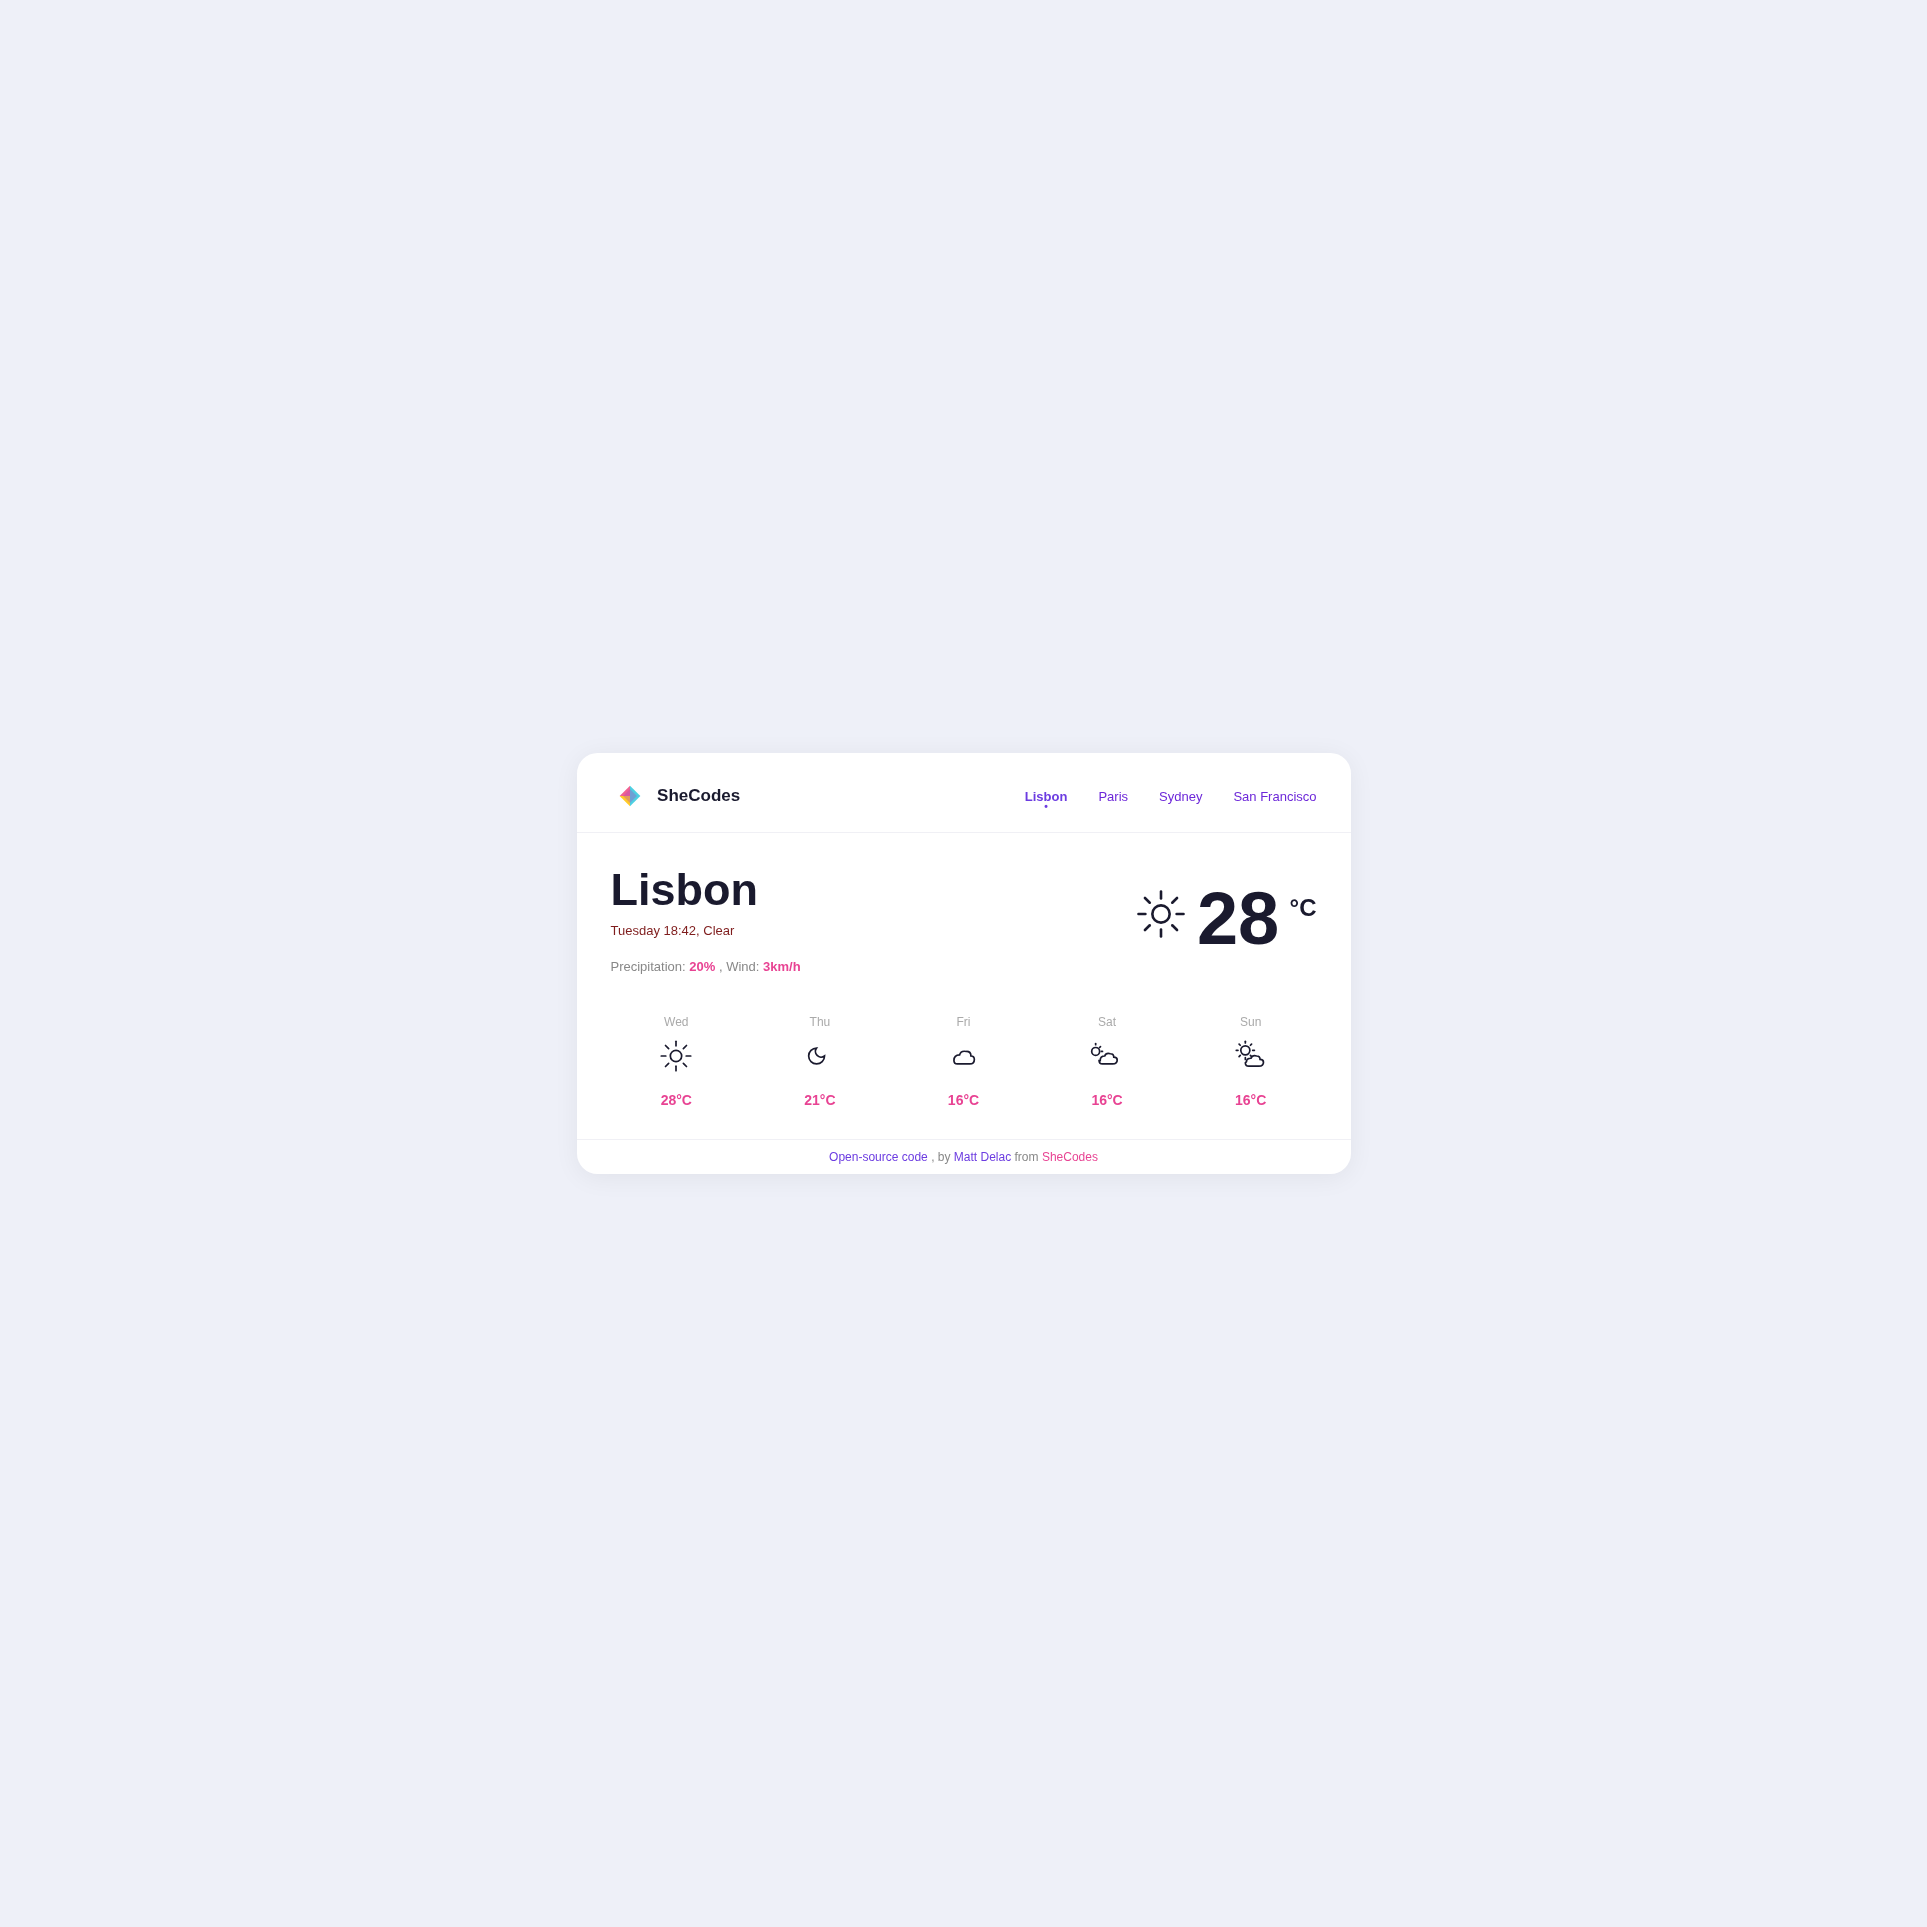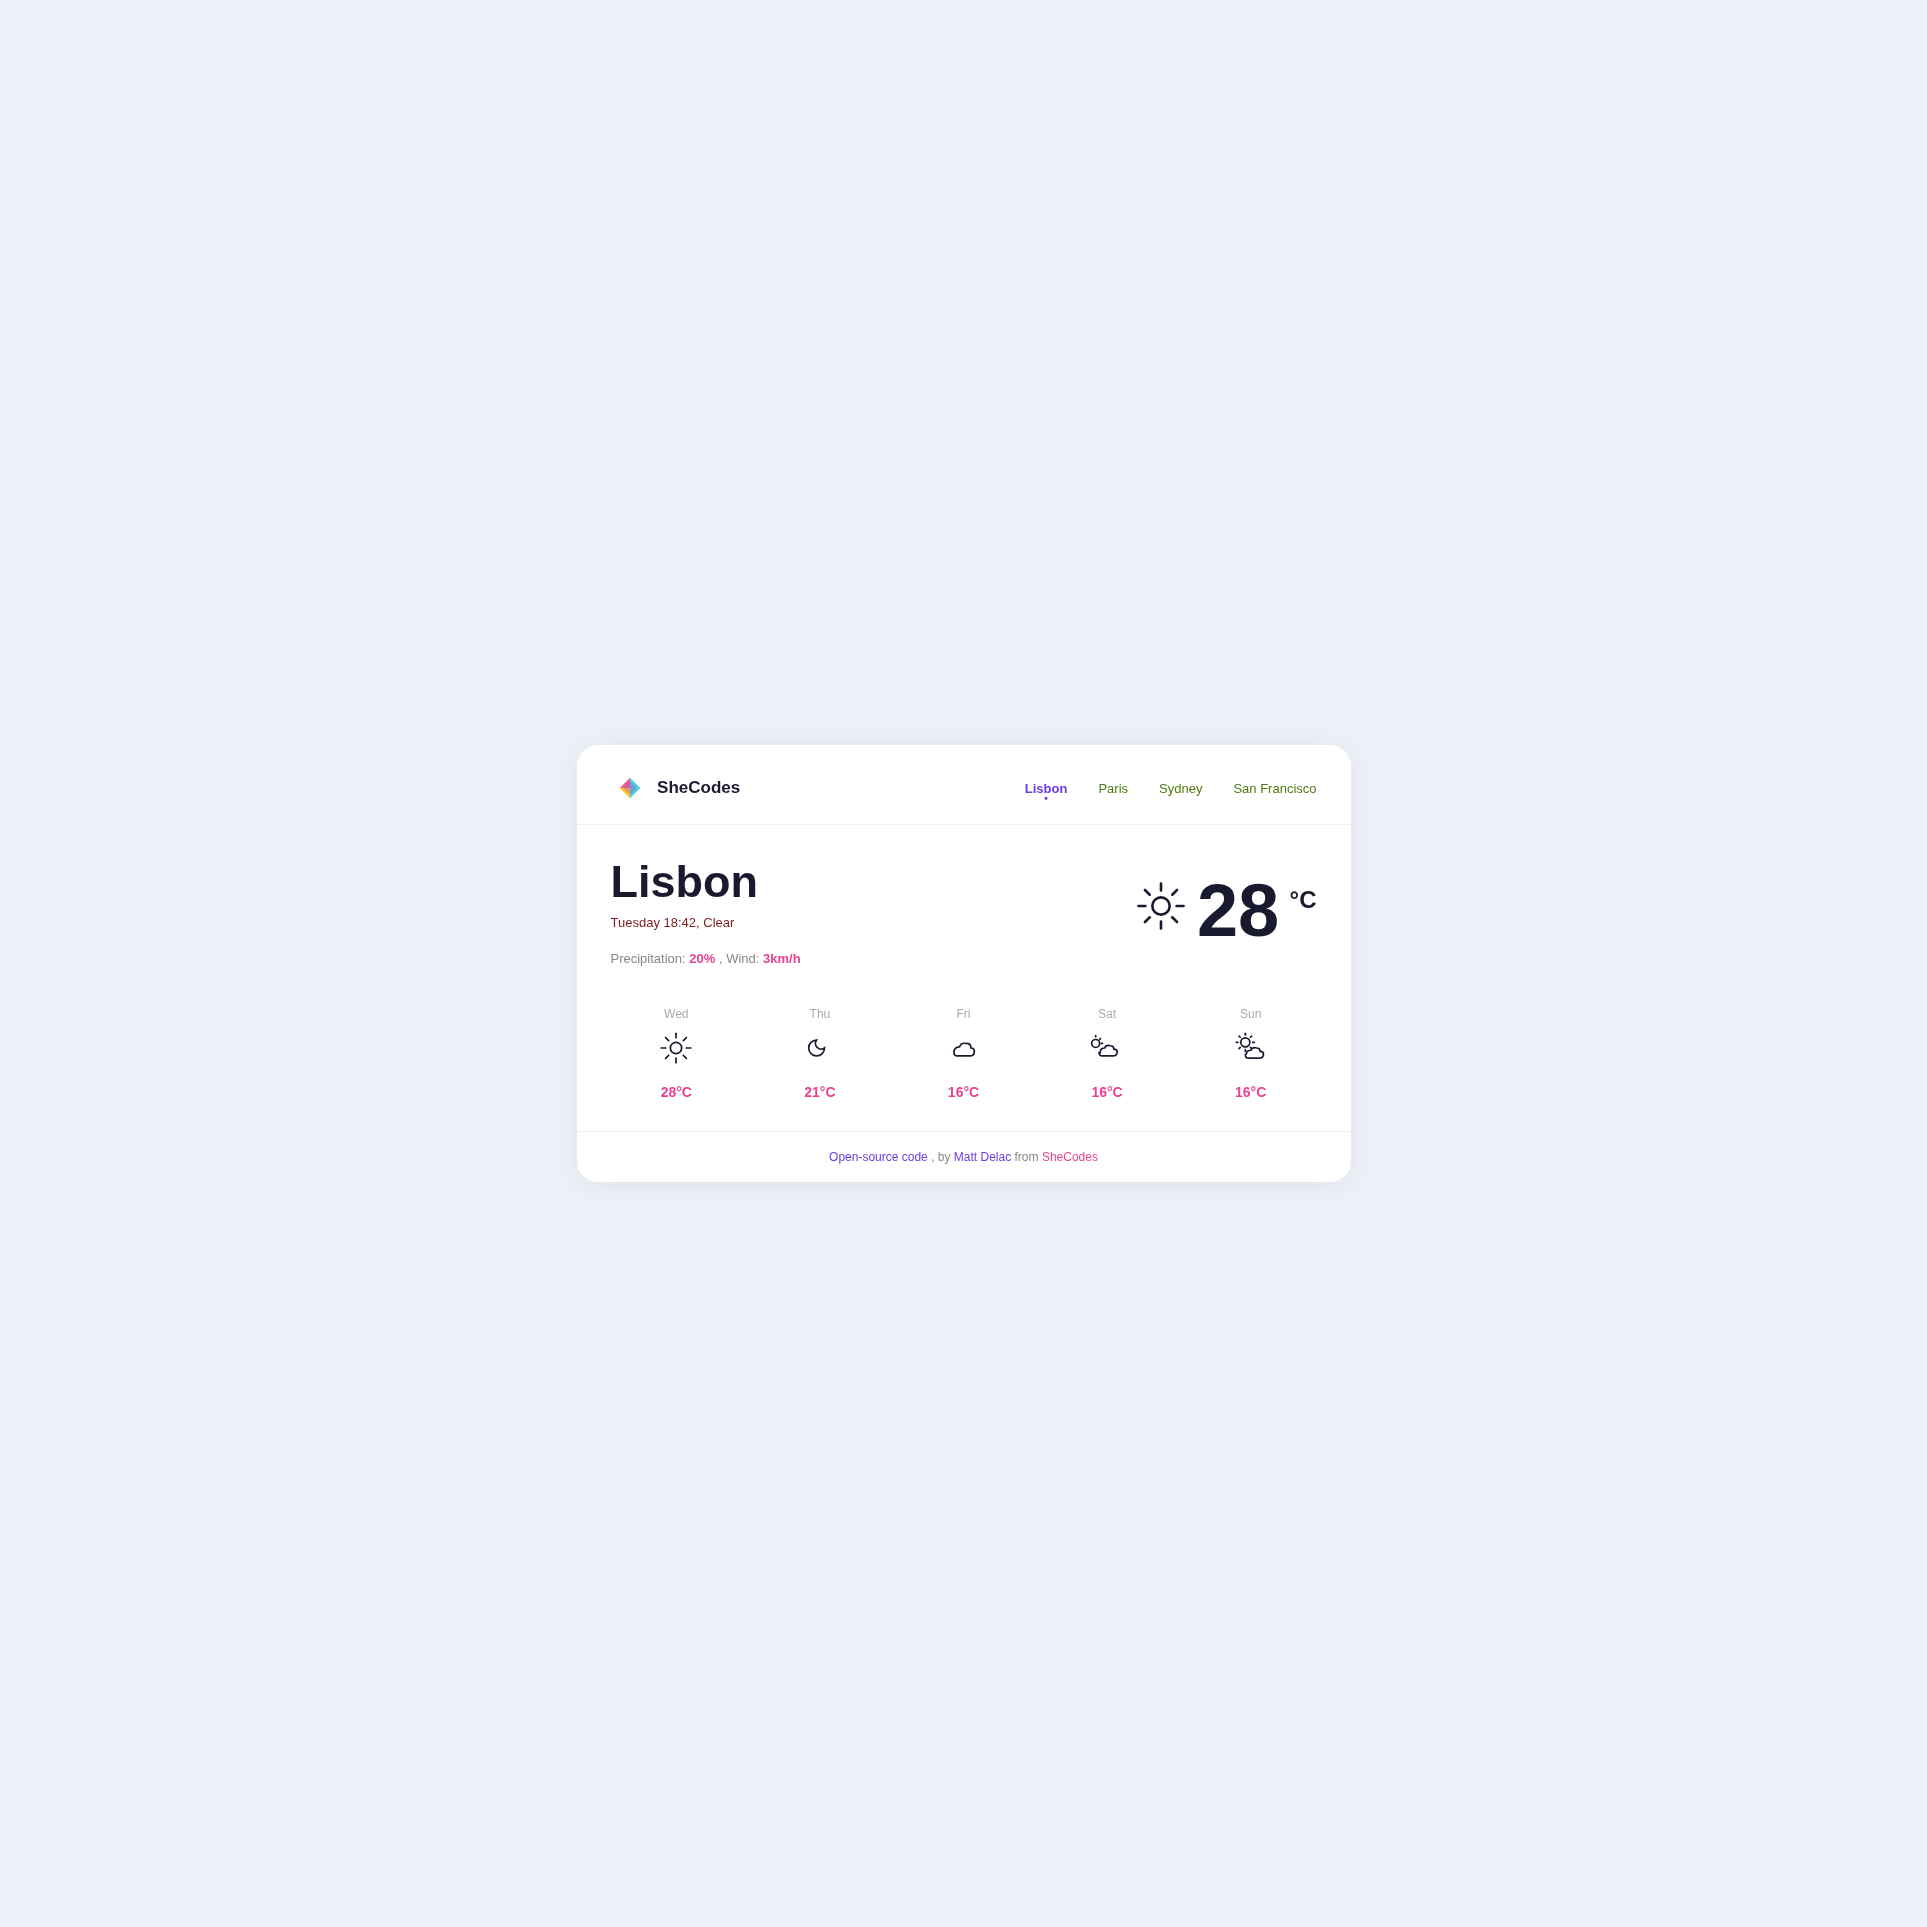--- a/index.html
+++ b/index.html
@@ -39,21 +39,21 @@
     }
 
     .nav {
       display: flex;
       align-items: center;
       gap: 31px;
     }
 
     .nav-item {
       font-size: 13px;
-      color: #4d7c0f;
+      color: #6d28d9;
       cursor: pointer;
       position: relative;
       text-decoration: none;
     }
 
     .nav-item.active {
       color: #6c3ce1;
       font-weight: 600;
     }
 
@@ -203,21 +203,21 @@
 
     .forecast-temp {
       font-size: 14px;
       font-weight: 700;
       color: #e84393;
     }
 
     
     .footer {
       border-top: 0.9px solid #f0f0f5;
-      padding: 18px 34px;
+      padding: 10px 34px;
       text-align: center;
       font-size: 12px;
       color: #888;
     }
 
     .footer a {
       color: #6c3ce1;
       text-decoration: none;
     }
 

